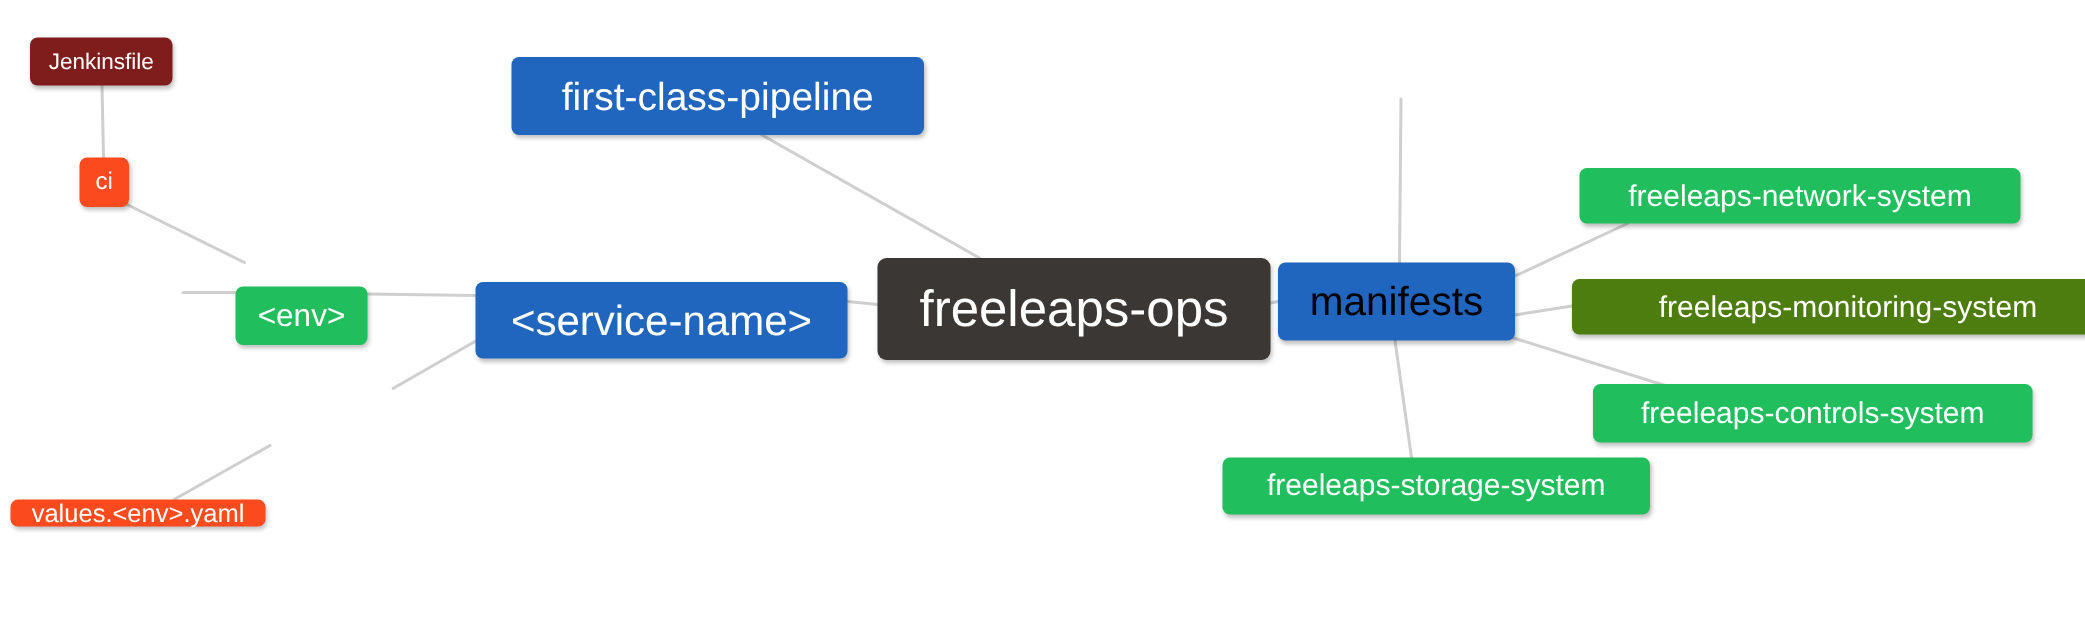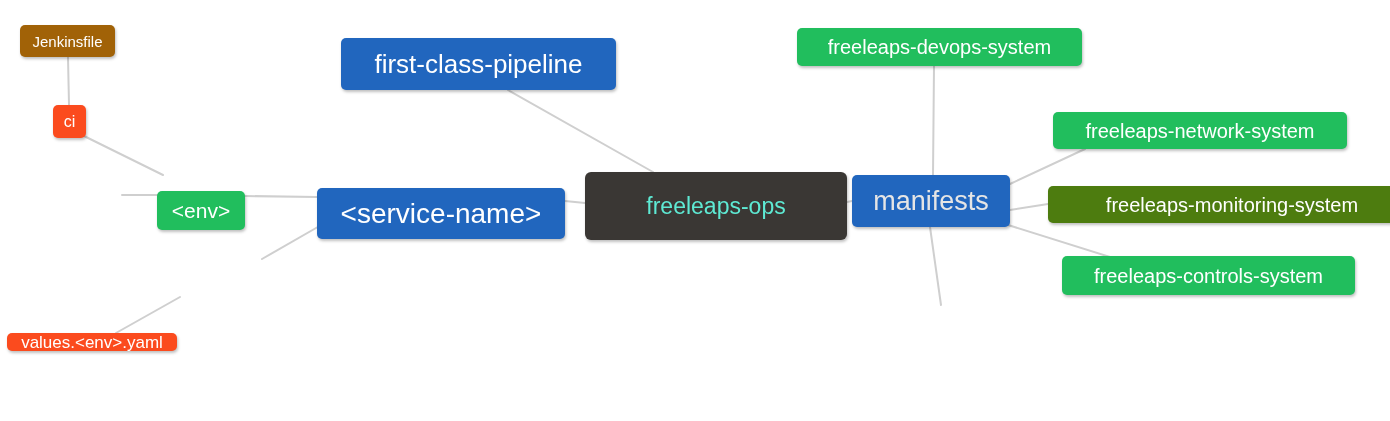--- a/index.html
+++ b/index.html
@@ -51,25 +51,25 @@
       <line x1="508" y1="90" x2="653" y2="172" stroke="#cfcfcf" stroke-width="2" stroke-linecap="round"></line>
       <line x1="565" y1="201" x2="585" y2="203" stroke="#cfcfcf" stroke-width="2" stroke-linecap="round"></line>
       <line x1="847" y1="202" x2="852" y2="201" stroke="#cfcfcf" stroke-width="2" stroke-linecap="round"></line>
       <line x1="933" y1="175" x2="934" y2="66" stroke="#cfcfcf" stroke-width="2" stroke-linecap="round"></line>
       <line x1="1010" y1="184" x2="1085" y2="149" stroke="#cfcfcf" stroke-width="2" stroke-linecap="round"></line>
       <line x1="1010" y1="210" x2="1048" y2="204" stroke="#cfcfcf" stroke-width="2" stroke-linecap="round"></line>
       <line x1="1008" y1="225" x2="1110" y2="257" stroke="#cfcfcf" stroke-width="2" stroke-linecap="round"></line>
       <line x1="930" y1="227" x2="941" y2="305" stroke="#cfcfcf" stroke-width="2" stroke-linecap="round"></line>
     </svg>
 
-<div class="node root" style="left: 585px; top: 172px; width: 262px; height: 68px; font-size: 23px; background: rgb(58, 55, 52); color: #5eead4;">freeleaps-ops</div>
+<div class="node root" style="left: 585px; top: 172px; width: 262px; height: 68px; font-size: 34px; background: rgb(58, 55, 52); color: #ffffff;">freeleaps-ops</div>
     <div class="node" style="left: 315px; top: 38px; width: 275px; height: 52px; font-size: 26px; background: rgb(33, 102, 190); color: rgb(255, 255, 255); margin-left: 26px;">first-class-pipeline</div>
     <div class="node" style="left: 317px; top: 188px; width: 248px; height: 51px; font-size: 28px; background: rgb(33, 102, 190); color: rgb(255, 255, 255);">&lt;service-name&gt;</div>
-    <div class="node" style="left: 852px; top: 175px; width: 158px; height: 52px; font-size: 27px; background: rgb(33, 102, 190); color: #e5e5e5;">manifests</div>
+    <div class="node" style="left: 852px; top: 175px; width: 158px; height: 52px; font-size: 27px; background: rgb(33, 102, 190); color: #000000;">manifests</div>
     <div class="node" style="left: 157px; top: 175px; width: 88px; height: 39px; font-size: 21px; background: rgb(33, 190, 93); color: rgb(255, 255, 255); margin-top: 16px;">&lt;env&gt;</div>
     <div class="node" style="left: 53px; top: 105px; width: 33px; height: 33px; font-size: 16px; background: rgb(251, 75, 30); color: rgb(255, 255, 255);">ci</div>
     <div class="node" style="left: 7px; top: 333px; width: 170px; height: 18px; font-size: 17px; background: rgb(251, 75, 30); color: rgb(255, 255, 255);">values.&lt;env&gt;.yaml</div>
-    <div class="node" style="left: 20px; top: 25px; width: 95px; height: 32px; font-size: 15px; background: #a16207; color: rgb(255, 255, 255);">Jenkinsfile</div>
-    <div class="node" style="left: 797px; top: 28px; width: 285px; height: 38px; font-size: 20px; background: rgb(33, 190, 93); color: rgb(255, 255, 255);">freeleaps-devops-system</div>
+    <div class="node" style="left: 20px; top: 25px; width: 95px; height: 32px; font-size: 15px; background: #7f1d1d; color: rgb(255, 255, 255);">Jenkinsfile</div>
     <div class="node" style="left: 1053px; top: 112px; width: 294px; height: 37px; font-size: 20px; background: rgb(33, 190, 93); color: rgb(255, 255, 255);">freeleaps-network-system</div>
     <div class="node" style="left: 1048px; top: 186px; width: 368px; height: 37px; font-size: 20px; background: #4d7c0f; color: rgb(255, 255, 255);">freeleaps-monitoring-system</div>
     <div class="node" style="left: 1062px; top: 256px; width: 293px; height: 39px; font-size: 20px; background: rgb(33, 190, 93); color: rgb(255, 255, 255);">freeleaps-controls-system</div>
+    <div class="node" style="left: 815px; top: 305px; width: 285px; height: 38px; font-size: 20px; background: rgb(33, 190, 93); color: rgb(255, 255, 255);">freeleaps-storage-system</div>
   </div>
 
 </body></html>

